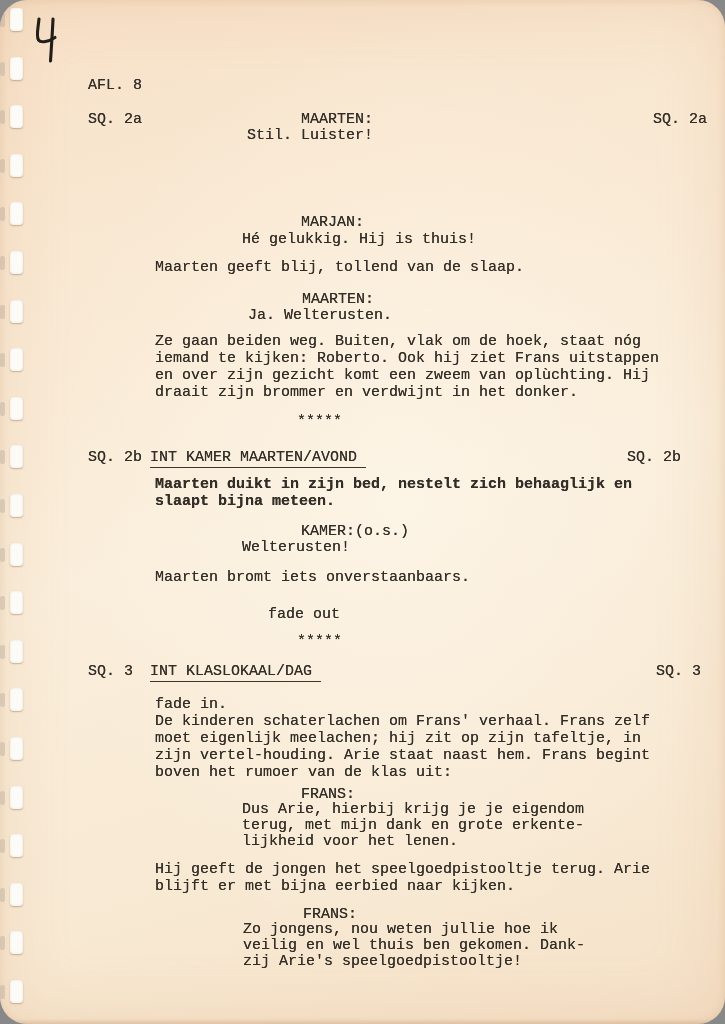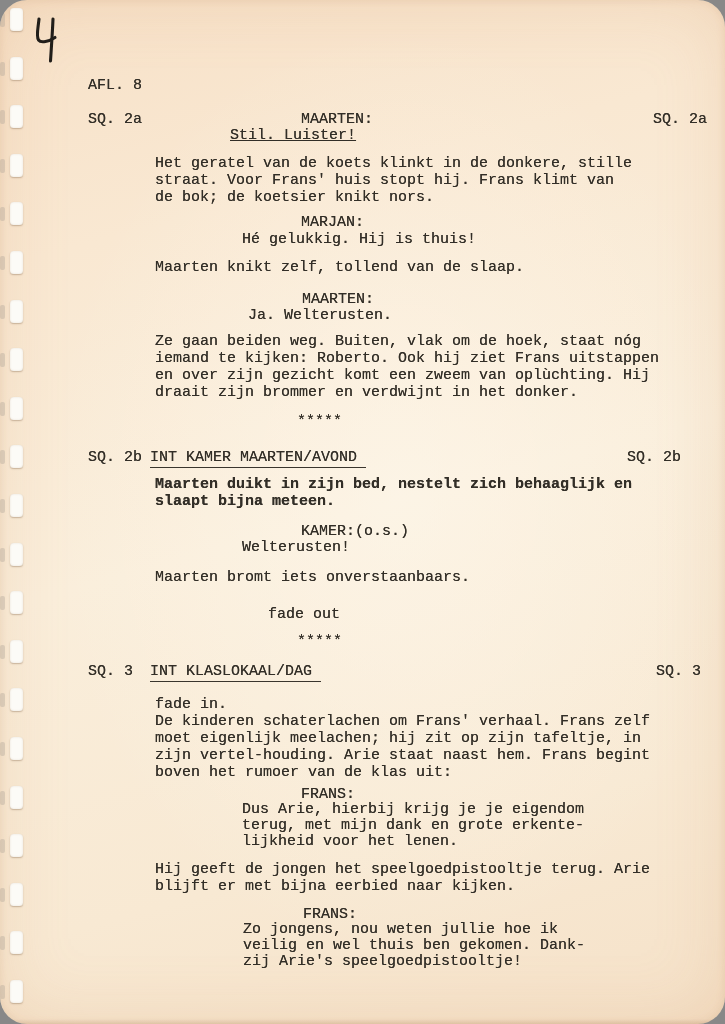--- a/index.html
+++ b/index.html
@@ -104,30 +104,27 @@
     </svg>
   </div>
 
   <div class="b tw" style="left:88px;top:77px;">AFL. 8</div>
 
   <div>
     <div class="b tw" style="left:88px;top:111px;">SQ. 2a</div>
     <div class="b tw" style="left:301px;top:111px;">MAARTEN:</div>
     <div class="b tw" style="left:653px;top:111px;">SQ. 2a</div>
   </div>
-  <div class="b tw" style="left:230px;top:127px;text-decoration:underline;">Stil. Luister!</div>
+  <div class="b tw" style="left:247px;top:127px;">Stil. Luister!</div>
 
-  <div class="b tw" style="left:155px;top:155px;">Het geratel van de koets klinkt in de donkere, stille
-straat. Voor Frans' huis stopt hij. Frans klimt van
-de bok; de koetsier knikt nors.</div>
 
   <div class="b tw" style="left:301px;top:214px;">MARJAN:</div>
   <div class="b tw" style="left:242px;top:231px;">Hé gelukkig. Hij is thuis!</div>
 
-  <div class="b tw" style="left:155px;top:259px;">Maarten knikt zelf, tollend van de slaap.</div>
+  <div class="b tw" style="left:155px;top:259px;">Maarten geeft blij, tollend van de slaap.</div>
 
   <div class="b tw" style="left:302px;top:291px;">MAARTEN:</div>
   <div class="b tw" style="left:248px;top:307px;">Ja. Welterusten.</div>
 
   <div class="b tw" style="left:155px;top:333px;">Ze gaan beiden weg. Buiten, vlak om de hoek, staat nóg
 iemand te kijken: Roberto. Ook hij ziet Frans uitstappen
 en over zijn gezicht komt een zweem van oplùchting. Hij
 draait zijn brommer en verdwijnt in het donker.</div>
 
   <div class="b tw" style="left:297px;top:413px;">*****</div>

